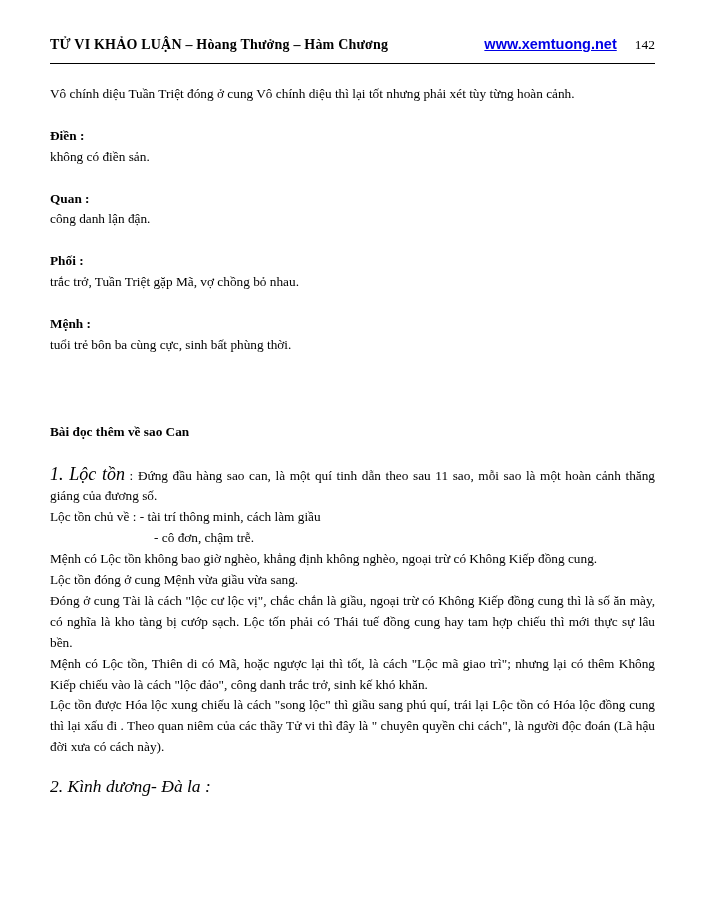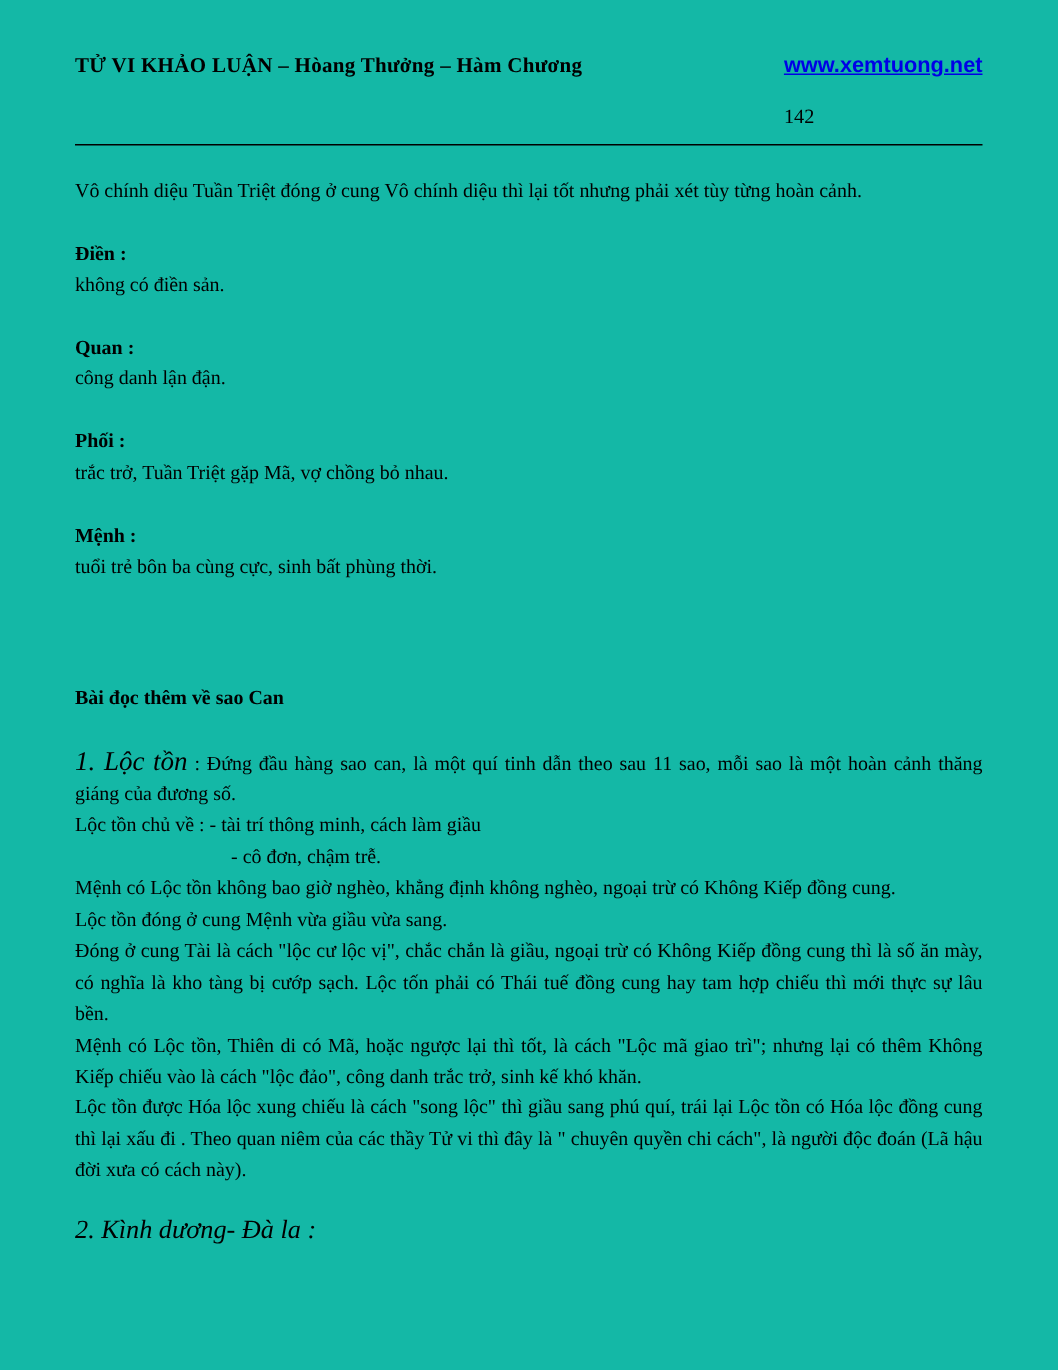--- a/index.html
+++ b/index.html
@@ -1,20 +1,20 @@
 <!DOCTYPE html>
 <html><head>
 <meta charset="utf-8">
 <style>
   * { margin: 0; padding: 0; box-sizing: border-box; }
   html, body { background: #888; }
   .page {
     width: 705px;
     height: 913px;
-    background: #14b8a6;
+    background: #ffffff;
     margin: 0 auto;
     position: relative;
     font-family: "Liberation Serif", serif;
     color: #000000;
     overflow: hidden;
   }
   .content {
     padding: 36px 50px 0 50px;
   }
   .doc-header {
@@ -26,21 +26,20 @@
   .doc-title {
     font-size: 14px;
     font-weight: bold;
     letter-spacing: 0.2px;
     white-space: nowrap;
   }
   .header-right {
     display: flex;
     align-items: baseline;
     gap: 18px;
-    flex-direction: column;
   }
   .site-link {
     font-family: "Liberation Sans", sans-serif;
     font-size: 14.5px;
     font-weight: bold;
     color: #0000e6;
     text-decoration: underline;
     cursor: pointer;
   }
   .page-number {

